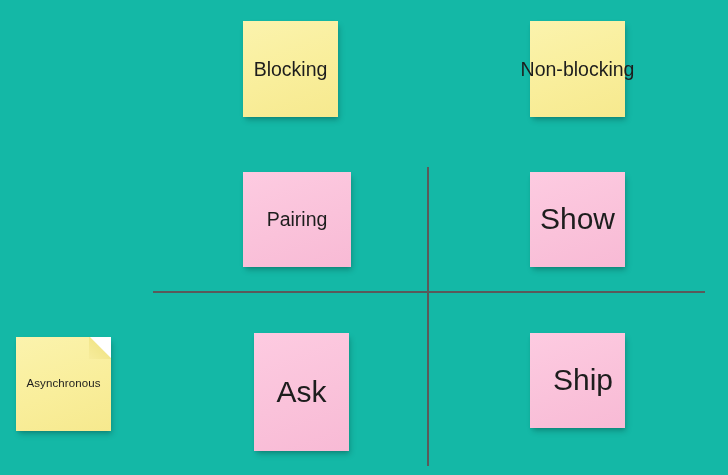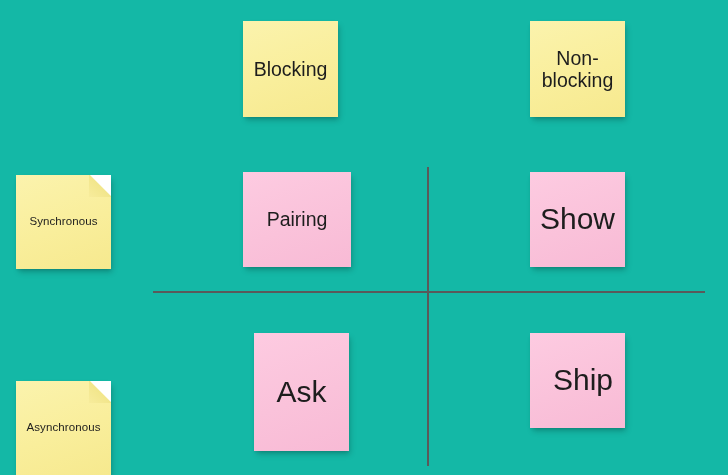--- a/index.html
+++ b/index.html
@@ -83,30 +83,27 @@
 
 <div id="board">
 
   <div class="axis-v"></div>
   <div class="axis-h"></div>
 
   <div class="note note-yellow t-medium" style="left:243px; top:21px; width:95px; height:96px;">
     <span class="label-text">Blocking</span>
   </div>
 
-  <div class="note note-yellow t-medium" style="left:530px; top:21px; width:95px; height:96px; flex-direction:column;">
+  <div class="note note-yellow t-medium" style="left:530px; top:21px; width:95px; height:96px; flex-direction:row;">
     <span class="label-text">Non-</span>
     <span class="label-text">blocking</span>
   </div>
 
-  <div class="note note-yellow note-fold t-small" style="left:16px; top:175px; width:95px; height:94px;">
-    <span class="label-text">Synchronous</span>
-  </div>
 
-  <div class="note note-yellow note-fold t-small" style="left:16px; top:337px; width:95px; height:94px;margin-top:44px;">
+  <div class="note note-yellow note-fold t-small" style="left:16px; top:337px; width:95px; height:94px;">
     <span class="label-text">Asynchronous</span>
   </div>
 
   <div class="note note-pink t-medium" style="left:243px; top:172px; width:108px; height:95px;">
     <span class="label-text">Pairing</span>
   </div>
 
   <div class="note note-pink t-large" style="left:530px; top:172px; width:95px; height:95px;">
     <span class="label-text">Show</span>
   </div>

